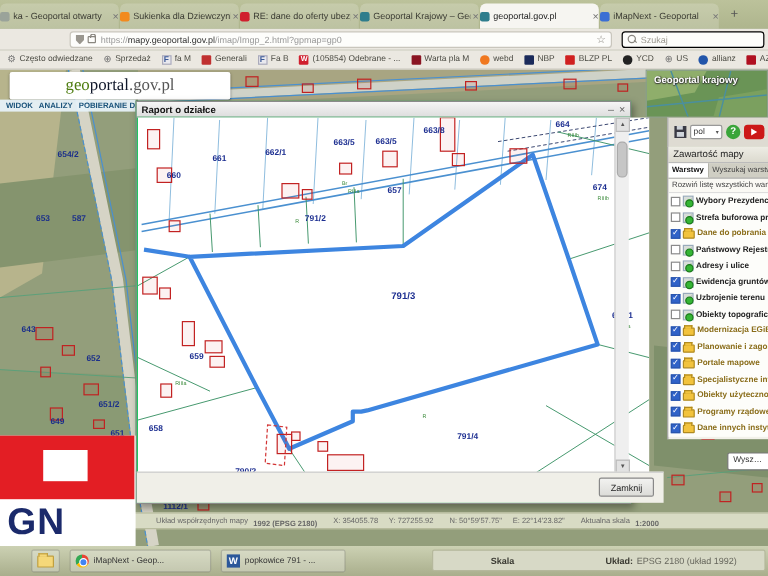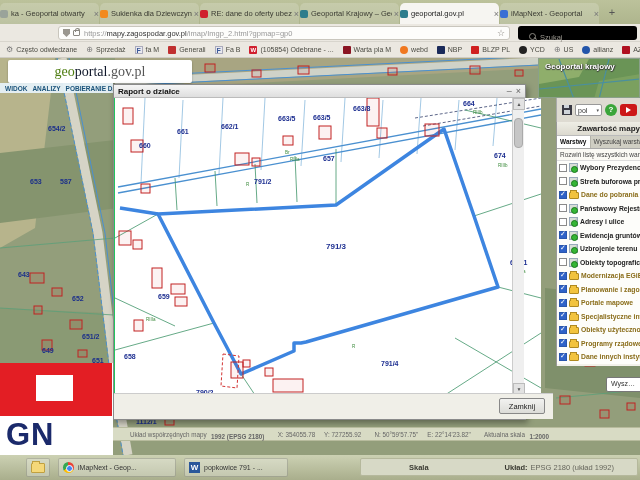--- a/index.html
+++ b/index.html
@@ -15,21 +15,21 @@
   .tab .tclose{font-size:9px;color:#777;margin-left:2px;flex:none;line-height:8px;}
   .newtab{width:16px;height:16px;font-size:11px;color:#555;text-align:center;line-height:15px;margin:0 0 3px 4px;}
   .navbar{position:absolute;left:0;top:24px;width:640px;height:18px;background:#ebe8e1;border-bottom:1px solid #d8d5cd;}
   .urlbox{position:absolute;left:58px;top:2px;width:452px;height:14px;background:#fdfdfb;border:1px solid #c9c6bd;border-radius:3px;display:flex;align-items:center;padding:0 4px;}
   .shield{width:7px;height:8px;background:#9a978f;clip-path:polygon(0 0,100% 0,100% 55%,50% 100%,0 55%);margin-right:3px;flex:none;}
   .lock{width:7px;height:6px;border:1px solid #8a8780;border-radius:1px;position:relative;margin-right:4px;flex:none;}
   .lock:before{content:"";position:absolute;left:1px;top:-3px;width:3px;height:3px;border:1px solid #8a8780;border-bottom:none;border-radius:3px 3px 0 0;}
   .url{font-size:7.5px;white-space:nowrap;overflow:hidden;flex:1;color:#999;}
   .url b{color:#333;font-weight:normal;}
   .star{font-size:9px;color:#8a8780;flex:none;line-height:9px;}
-  .searchbox{position:absolute;left:518px;top:2px;width:119px;height:14px;background:#fdfdfb;border:7px solid #000000;border-radius:3px;display:flex;padding:0 4px;}
+  .searchbox{position:absolute;left:518px;top:2px;width:119px;height:14px;background:#fdfdfb;border:1px solid #000000;border-radius:3px;display:flex;align-items:center;padding:0 4px;}
   .mag{position:relative;width:8px;height:8px;margin-right:3px;flex:none;}
   .mag:before{content:"";position:absolute;left:0;top:0;width:5px;height:5px;border:1px solid #8a8780;border-radius:50%;}
   .mag:after{content:"";position:absolute;left:5px;top:5px;width:3px;height:1px;background:#8a8780;transform:rotate(45deg);}
   .searchph{font-size:7.5px;color:#9a978f;}
   .bookmarks{position:absolute;left:0;top:42px;width:640px;height:16px;background:#ebe8e1;border-bottom:1px solid #cfccc4;display:flex;align-items:center;padding:0 6px;overflow:hidden;}
   .bm{display:flex;align-items:center;margin-right:9px;flex:none;}
   .bm .blabel{font-size:7px;color:#4a4a42;white-space:nowrap;margin-left:3px;}
   .bmi{width:8px;height:8px;flex:none;display:inline-block;text-align:center;}
   .bmi.glyph{font-size:8px;line-height:8px;color:#777;width:auto;}
   .bmi.sq{border-radius:1px;}
@@ -50,21 +50,21 @@
   .disk{width:10px;height:10px;background:#3a3a44;position:relative;margin:0 3px;flex:none;}
   .disk:before{content:"";position:absolute;left:2px;top:0;width:5px;height:3px;background:#cfd4da;}
   .disk:after{content:"";position:absolute;left:2px;top:5px;width:6px;height:4px;background:#cfd4da;}
   .langsel{width:27px;height:12px;background:#fff;border:1px solid #999;border-radius:2px;font-size:7px;color:#333;display:flex;align-items:center;justify-content:space-between;padding:0 2px;margin-right:3px;flex:none;}
   .langsel .car{font-size:5px;color:#555;}
   .helpbtn{width:12px;height:12px;border-radius:50%;background:#3aa53a;color:#fff;font-size:8px;font-weight:bold;text-align:center;line-height:12px;margin-right:3px;flex:none;}
   .ytbtn{width:17px;height:12px;background:#cc1818;border-radius:3px;position:relative;flex:none;}
   .ytbtn:before{content:"";position:absolute;left:6px;top:3px;border-left:5px solid #fff;border-top:3px solid transparent;border-bottom:3px solid transparent;}
   
   .panel{position:absolute;left:556px;top:122px;width:84px;height:244px;background:#f2f1ea;border-left:1px solid #999;z-index:2;overflow:hidden;}
-  .phead{height:14px;background:linear-gradient(#eeede5,#dcdacf);border-bottom:1px solid #bbb;font-size:8px;font-weight:bold;color:#222;padding:2px 0 0 4px;white-space:nowrap;text-align:right;}
+  .phead{height:14px;background:linear-gradient(#eeede5,#dcdacf);border-bottom:1px solid #bbb;font-size:8px;font-weight:normal;color:#222;padding:2px 0 0 4px;white-space:nowrap;}
   .ptabs{height:13px;background:#cfcec3;display:flex;border-bottom:1px solid #aaa;}
   .ptab{font-size:6.5px;color:#444;padding:2px 3px;border-right:1px solid #b5b4aa;white-space:nowrap;overflow:hidden;flex:none;}
   .ptab.active{background:#fff;font-weight:bold;color:#111;}
   .plink{font-size:6.5px;color:#444;padding:2px 3px;white-space:nowrap;overflow:hidden;border-bottom:1px solid #ddd;background:#faf9f4;}
   .tree{background:#fdfdfa;}
   .trow{display:flex;align-items:center;height:13.5px;padding-left:2px;white-space:nowrap;overflow:hidden;}
   .cb{width:8px;height:8px;border:1px solid #8a8a8a;background:#fff;margin-right:2px;flex:none;position:relative;}
   .cb.on{background:#2f62c8;border-color:#2a56ad;}
   .cb.on:before{content:"✓";position:absolute;left:0px;top:-2px;font-size:7px;color:#fff;}
   .lyr{width:9px;height:9px;margin-right:2px;flex:none;position:relative;background:linear-gradient(135deg,#d8ded8 50%,#c2ccc2 50%);border:1px solid #9ab;}
@@ -196,21 +196,21 @@
           <span class="tclose">×</span>
         </div>
       </div>
     <div class="newtab">+</div>
   </div>
 
   <div class="navbar">
     <div class="urlbox">
       <span class="shield"></span>
       <span class="lock"></span>
-      <span class="url"><span>https://</span><b>mapy.zagospodar.gov.pl</b><span>/imap/Imgp_2.html?gpmap=gp0</span></span>
+      <span class="url"><span>https://</span><b>mapy.geoportal.gov.pl</b><span>/imap/Imgp_2.html?gpmap=gp0</span></span>
       <span class="star">☆</span>
     </div>
     <div class="searchbox">
       <span class="mag"></span>
       <span class="searchph">Szukaj</span>
     </div>
   </div>
 
   <div class="bookmarks" id="bmbar">
       <span class="bm">

